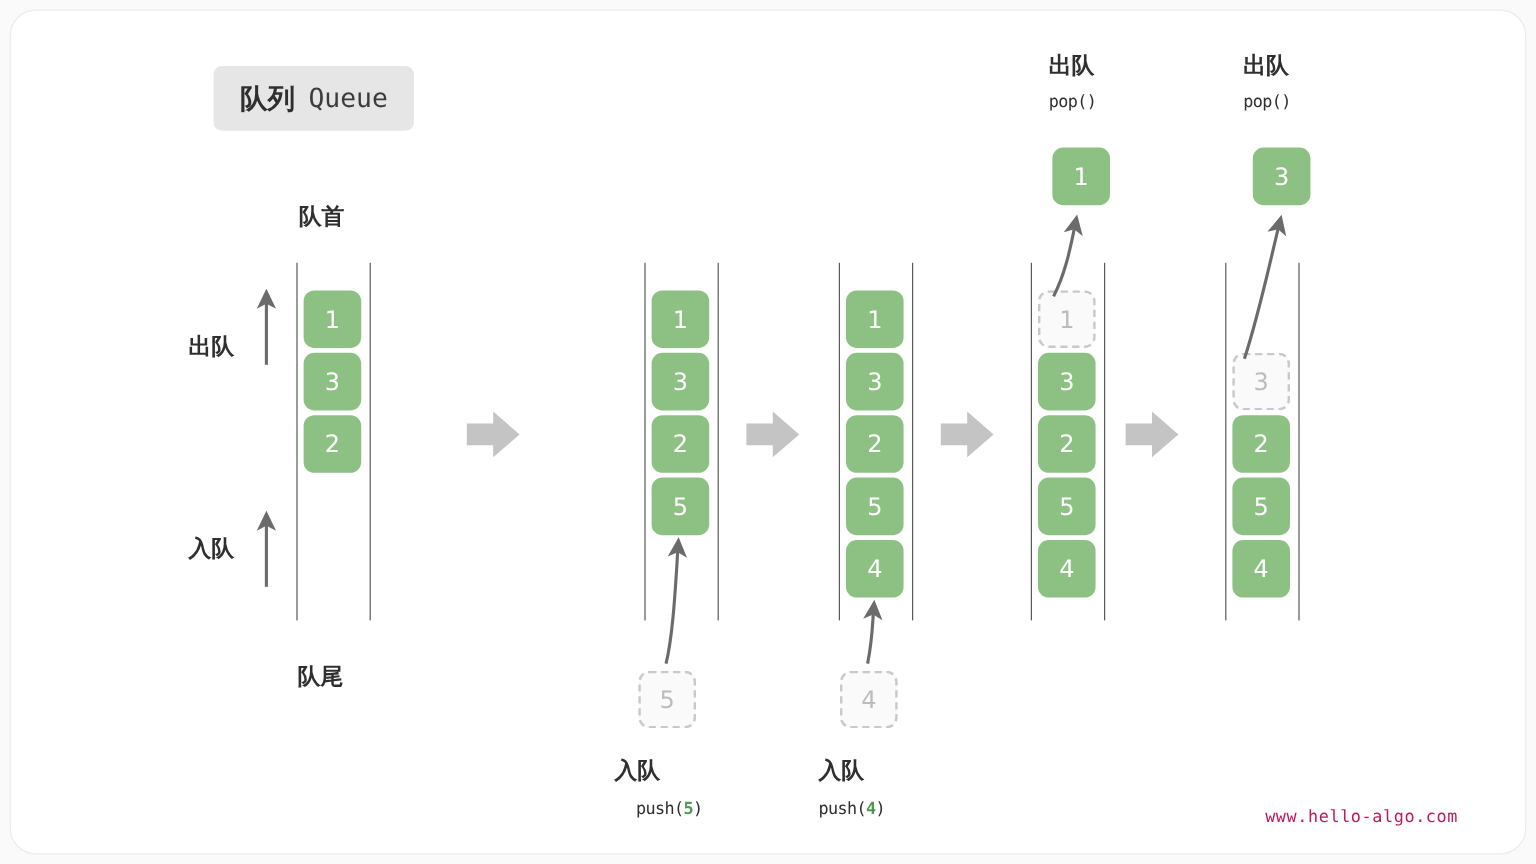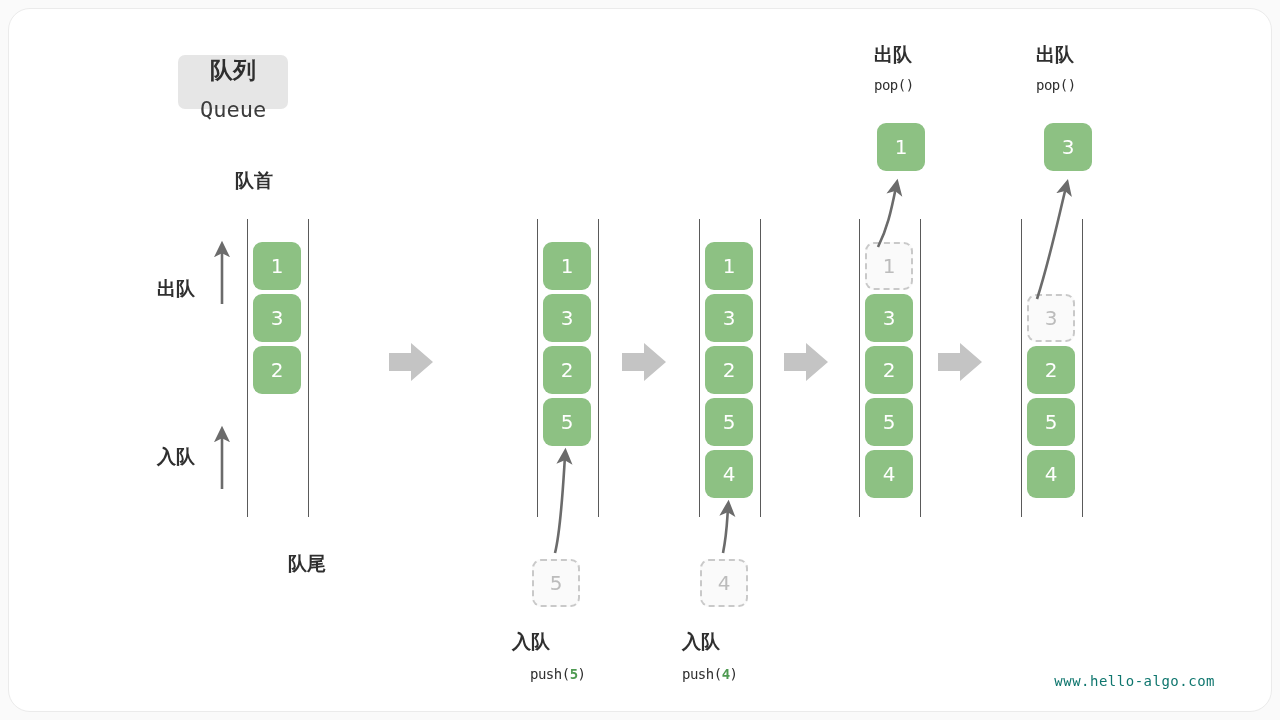--- a/index.html
+++ b/index.html
@@ -16,24 +16,24 @@
     background: #ffffff;
     border: 1px solid #ebebeb;
     border-radius: 22px;
   }
   .abs { position: absolute; }
 
   
   #title-badge {
     left: 169px; top: 46px;
     height: 54px;
-    padding: 0 22px;
+    padding: 16px 22px;
     background: #e6e6e6;
     border-radius: 7px;
-    display: flex; align-items: center; gap: 11px; flex-direction: column;
+    display: flex; align-items: center; gap: 11px;
   }
   #title-badge .cn {
     font-size: 23px; font-weight: bold; color: #2f2f2f;
     font-family: "DejaVu Sans", sans-serif;
   }
   #title-badge .en {
     font-size: 22px; color: #3c3c3c;
     font-family: "DejaVu Sans Mono", monospace;
   }
 
@@ -79,36 +79,36 @@
   }
 
   
   #overlay { left: 0; top: 0; width: 1264px; height: 704px; pointer-events: none; }
 
   
   #watermark {
     right: 56px; bottom: 22px;
     font-family: "DejaVu Sans Mono", monospace;
     font-size: 14px;
-    color: #0f766e;
+    color: #be185d;
     letter-spacing: 0.5px;
   }
 </style>
 </head>
 <body>
 
 <div id="card">
 
   <div class="abs" id="title-badge">
     <span class="cn">队列</span>
     <span class="en">Queue</span>
   </div>
 
-  <div class="abs cn-label" style="left:226px; top:159px;">队首</div>
-  <div class="abs cn-label" style="left:239px; top:542px;margin-left:40px;">队尾</div>
+  <div class="abs cn-label" style="left:240px; top:159px;">队首</div>
+  <div class="abs cn-label" style="left:239px; top:542px;">队尾</div>
 
   <div class="abs cn-label" style="left:148px; top:267px;">出队</div>
   <div class="abs cn-label" style="left:148px; top:435px;">入队</div>
 
   <div class="abs">
     <div class="abs rail" style="left:238px; top:210px; height:298px;"></div>
     <div class="abs rail" style="left:299px; top:210px; height:298px;"></div>
     <div class="abs box solid" style="left:244px; top:233px;">1</div>
     <div class="abs box solid" style="left:244px; top:285px;">3</div>
     <div class="abs box solid" style="left:244px; top:337px;">2</div>

